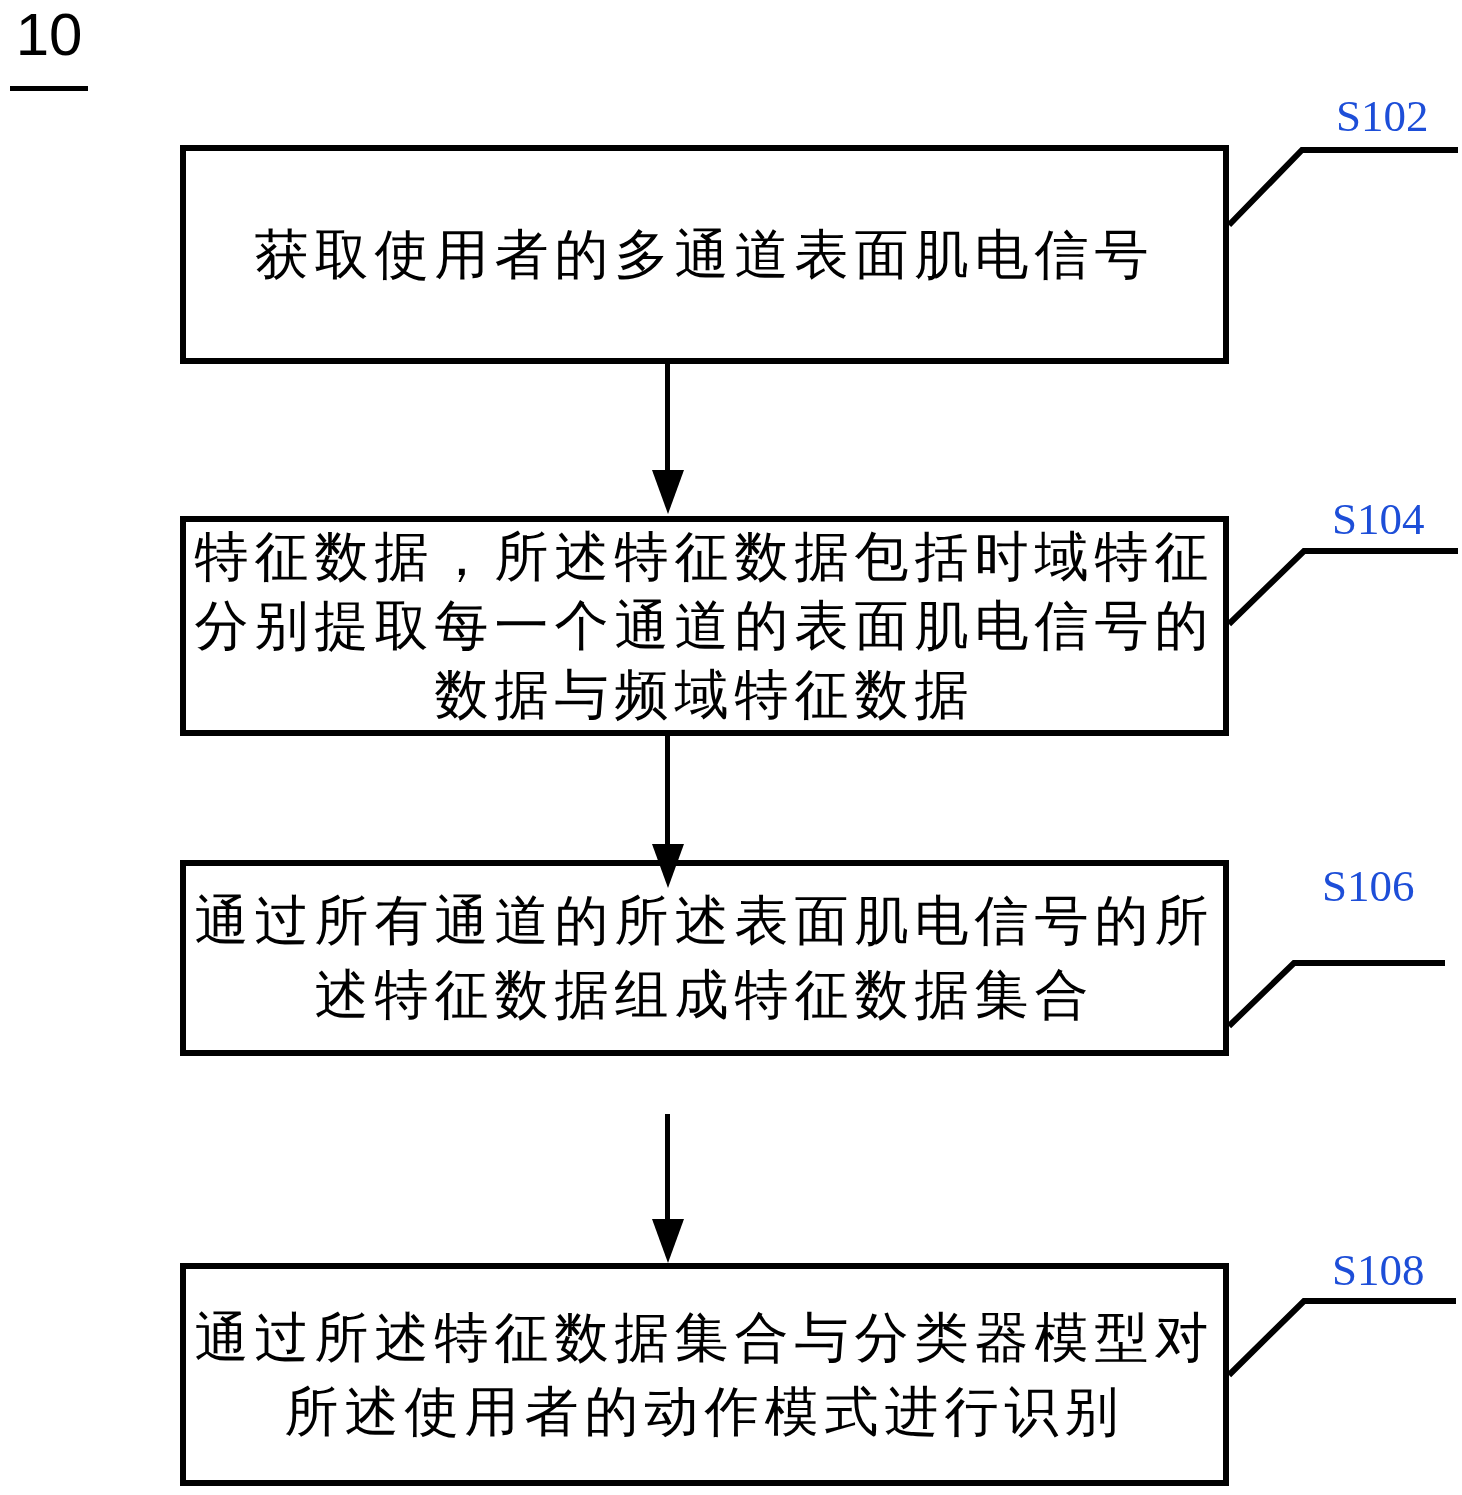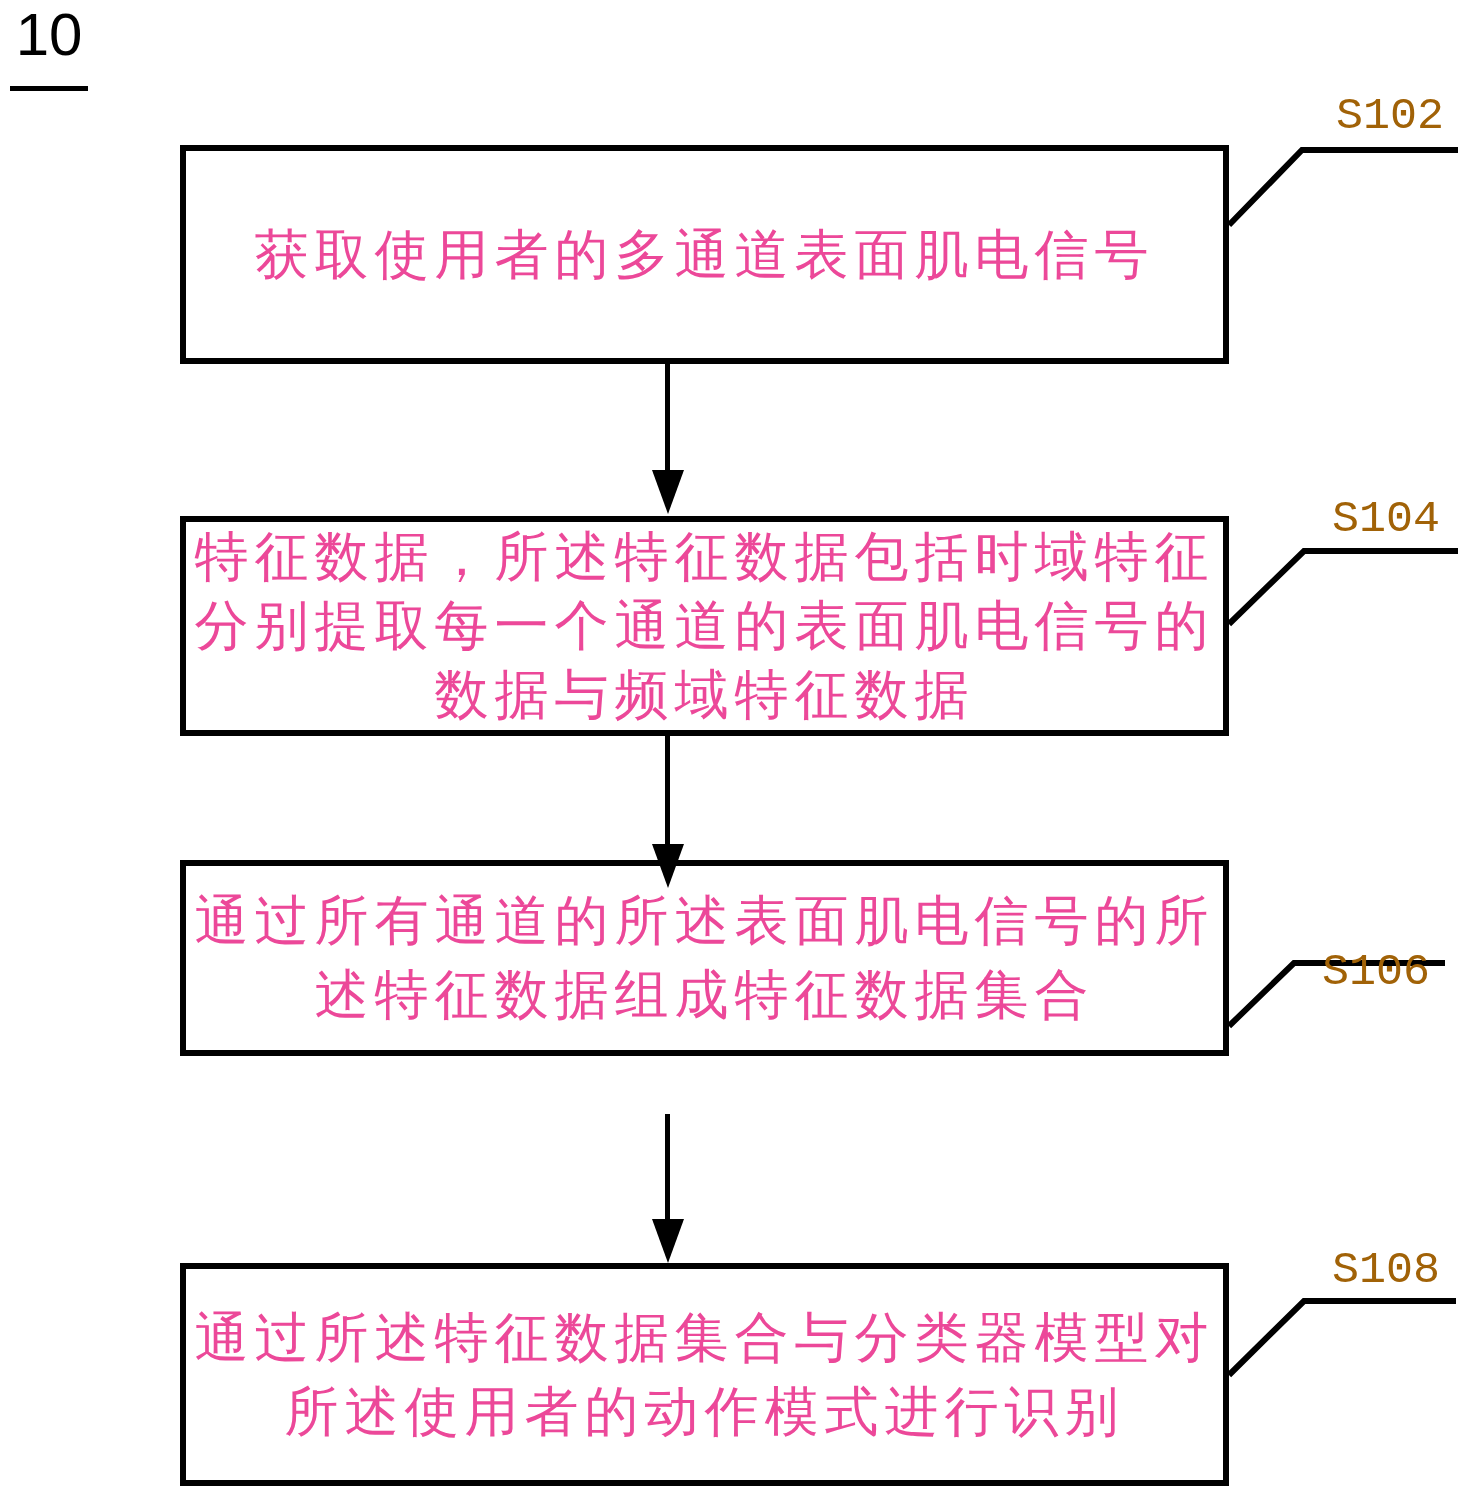--- a/index.html
+++ b/index.html
@@ -36,41 +36,41 @@
     border: 6px solid #000000;
     background: #ffffff;
     display: flex;
     flex-direction: column;
     justify-content: center;
     align-items: center;
   }
   .box-line {
     font-size: 54px;
     letter-spacing: 6px;
-    color: #ec4899;
+    color: #000000;
     white-space: nowrap;
     text-align: center;
   }
   .lh2 .box-line { line-height: 74px; }
   .lh3 .box-line { line-height: 69px; }
   .box1 { top: 145px;  height: 219px; }
   .box2 { top: 516px;  height: 220px; }
   .box3 { top: 860px;  height: 196px; }
   .box4 { top: 1263px; height: 223px; }
   .step-label {
     position: absolute;
-    font-family: Liberation Mono, monospace;
+    font-family: Liberation Serif, serif;
     font-size: 45px;
     line-height: 45px;
-    color: #a16207;
+    color: #1d4ed8;
     white-space: nowrap;
   }
   .lbl1 { left: 1336px; top: 94px; }
   .lbl2 { left: 1332px; top: 497px; }
-  .lbl3 { left: 1322px; top: 950px; }
+  .lbl3 { left: 1322px; top: 864px; }
   .lbl4 { left: 1332px; top: 1248px; }
   .arrow-line {
     position: absolute;
     left: 665px;
     width: 5px;
     background: #000000;
   }
   .arrow-head {
     position: absolute;
     left: 652px;

